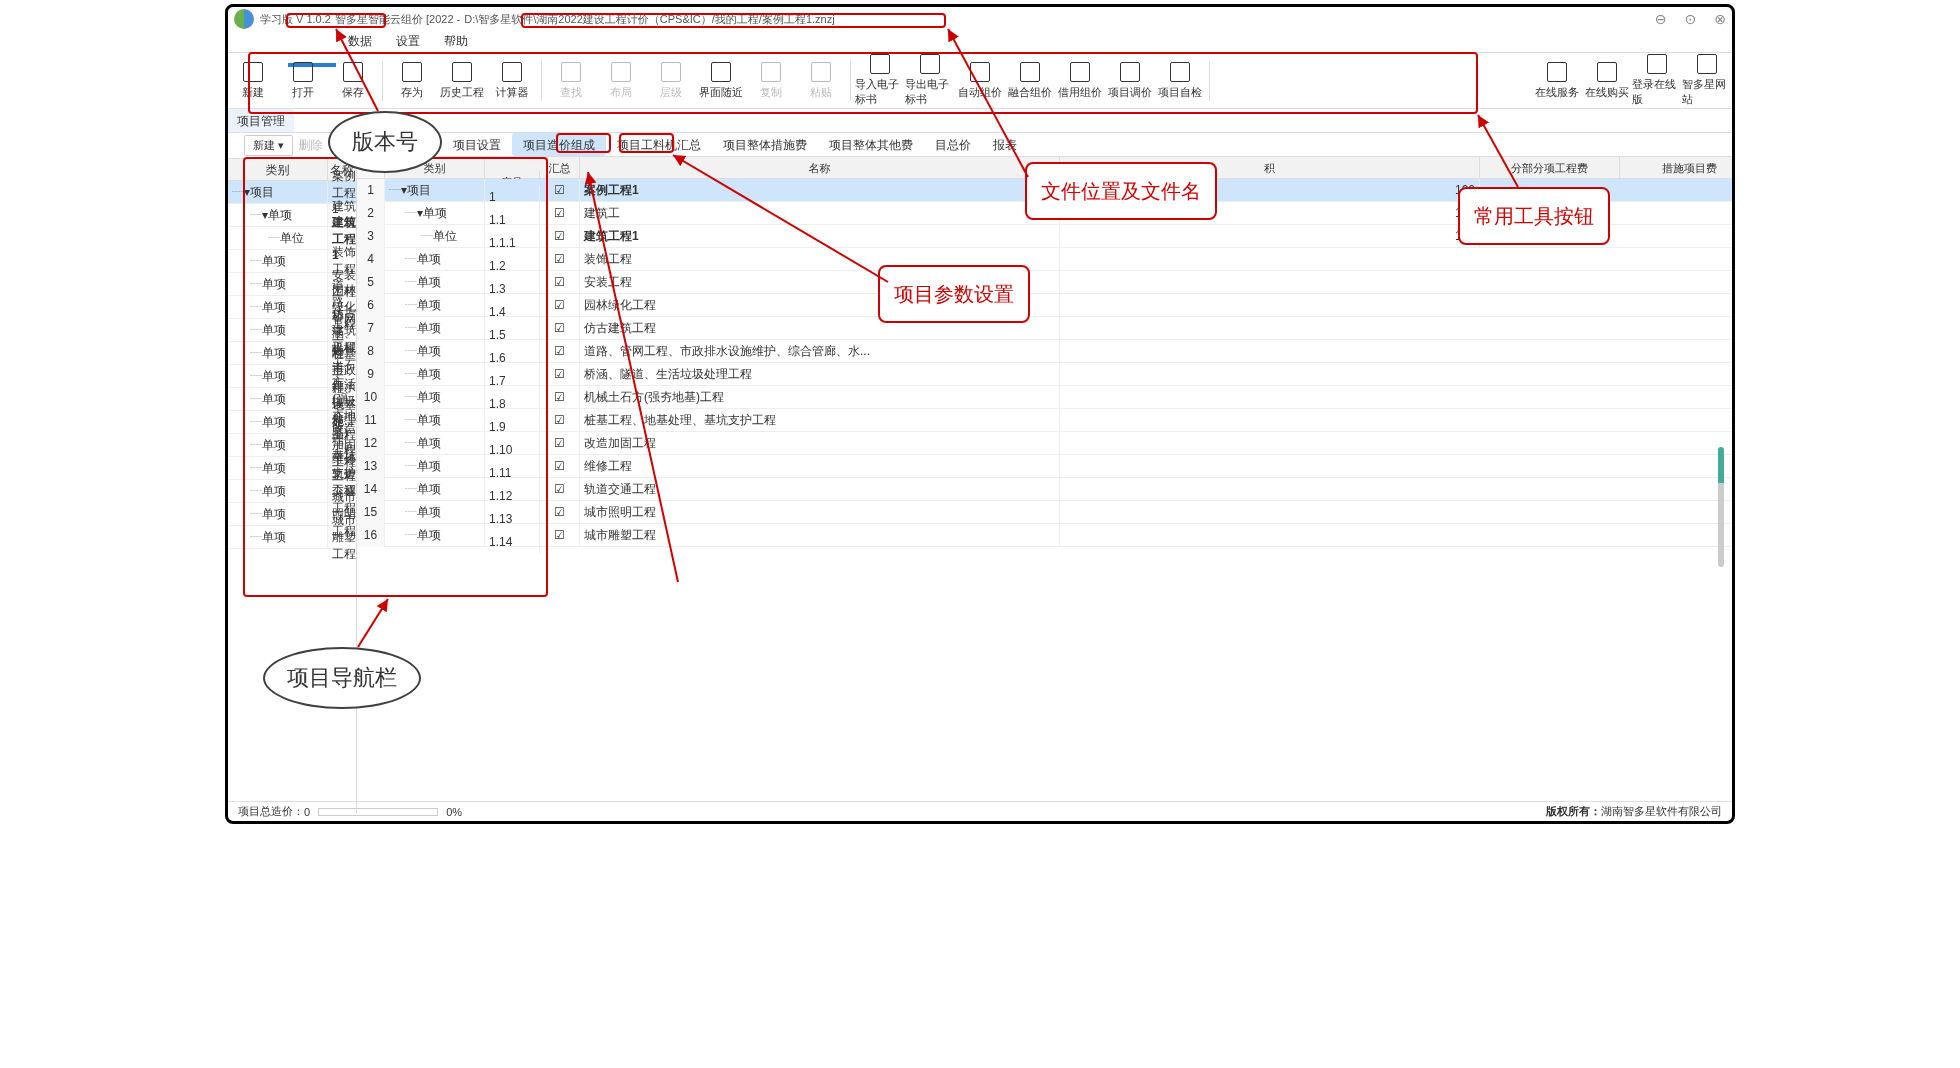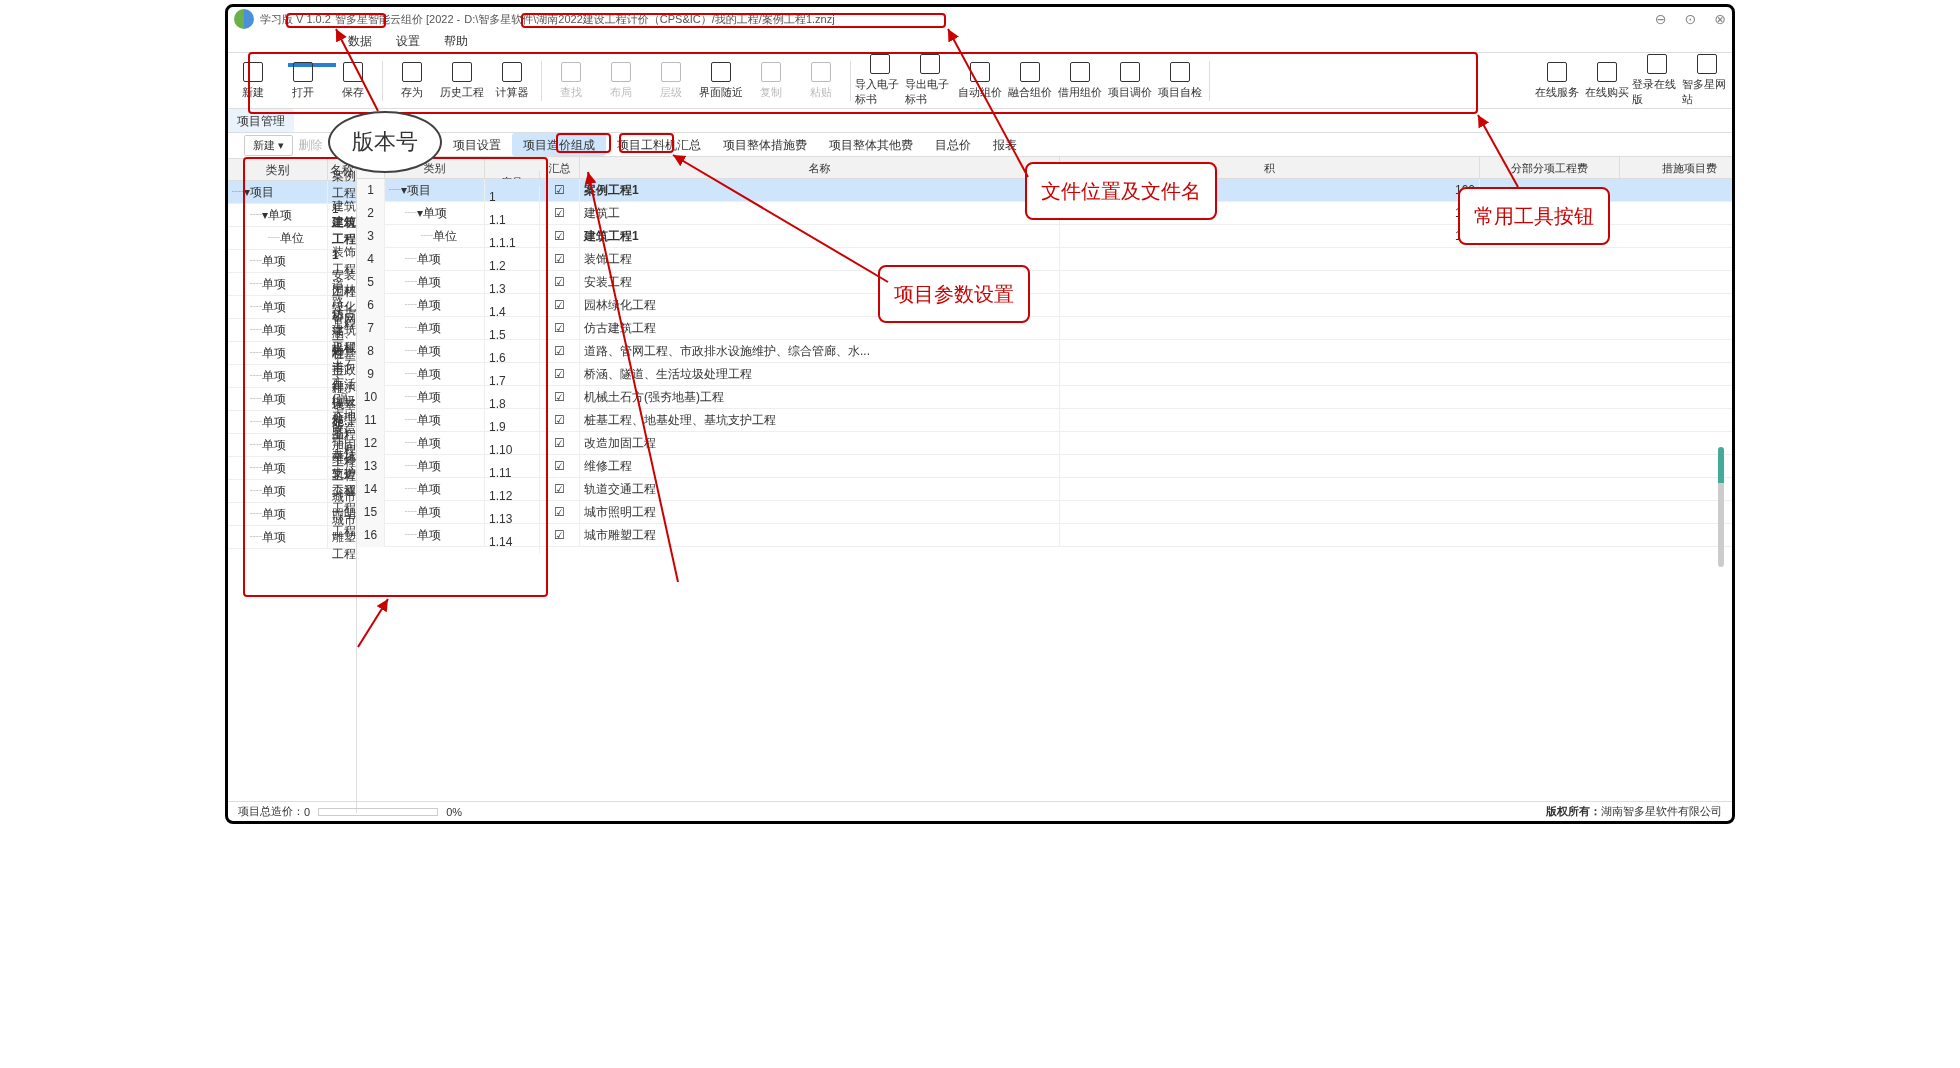--- a/index.html
+++ b/index.html
@@ -483,20 +483,21 @@
   <div class="vscroll"></div>
 
   <div class="box" style="left:58px; top:6px; width:100px; height:15px;"></div>
   <div class="box" style="left:293px; top:6px; width:425px; height:15px;"></div>
   <div class="box" style="left:20px; top:45px; width:1230px; height:62px;"></div>
   <div class="box" style="left:15px; top:150px; width:305px; height:440px;"></div>
   <div class="box" style="left:328px; top:126px; width:55px; height:20px;"></div>
   <div class="box" style="left:391px; top:126px; width:55px; height:20px;"></div>
 
   <div class="ellipse" style="left:100px; top:104px;">版本号</div>
+  <div class="ellipse" style="left:35px; top:640px;">项目导航栏</div>
 
   <div class="callout" style="left:797px; top:155px;">文件位置及文件名</div>
   <div class="callout" style="left:1230px; top:180px;">常用工具按钮</div>
   <div class="callout" style="left:650px; top:258px;">项目参数设置</div>
 
   <svg class="arrow" style="left:0;top:0;width:1510px;height:820px;">
     <defs>
         <marker id="ah" markerWidth="8" markerHeight="8" refX="6" refY="3" orient="auto">
           <path d="M0,0 L6,3 L0,6 Z" fill="#c00"></path>
         </marker>

